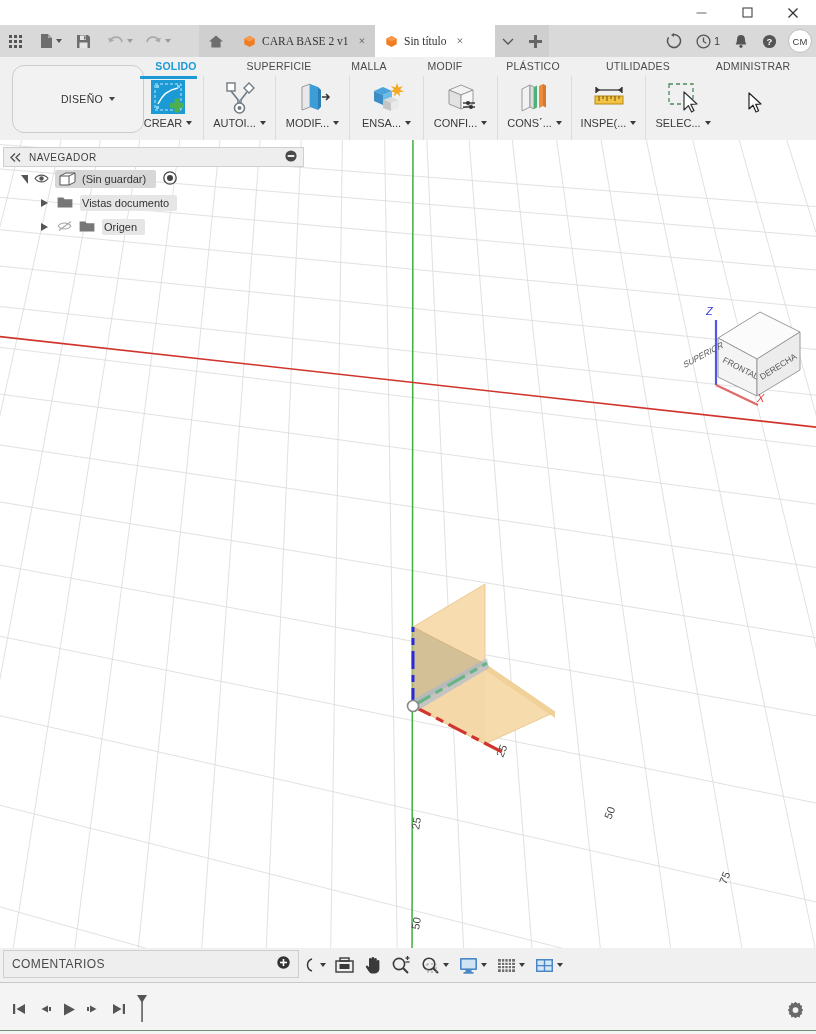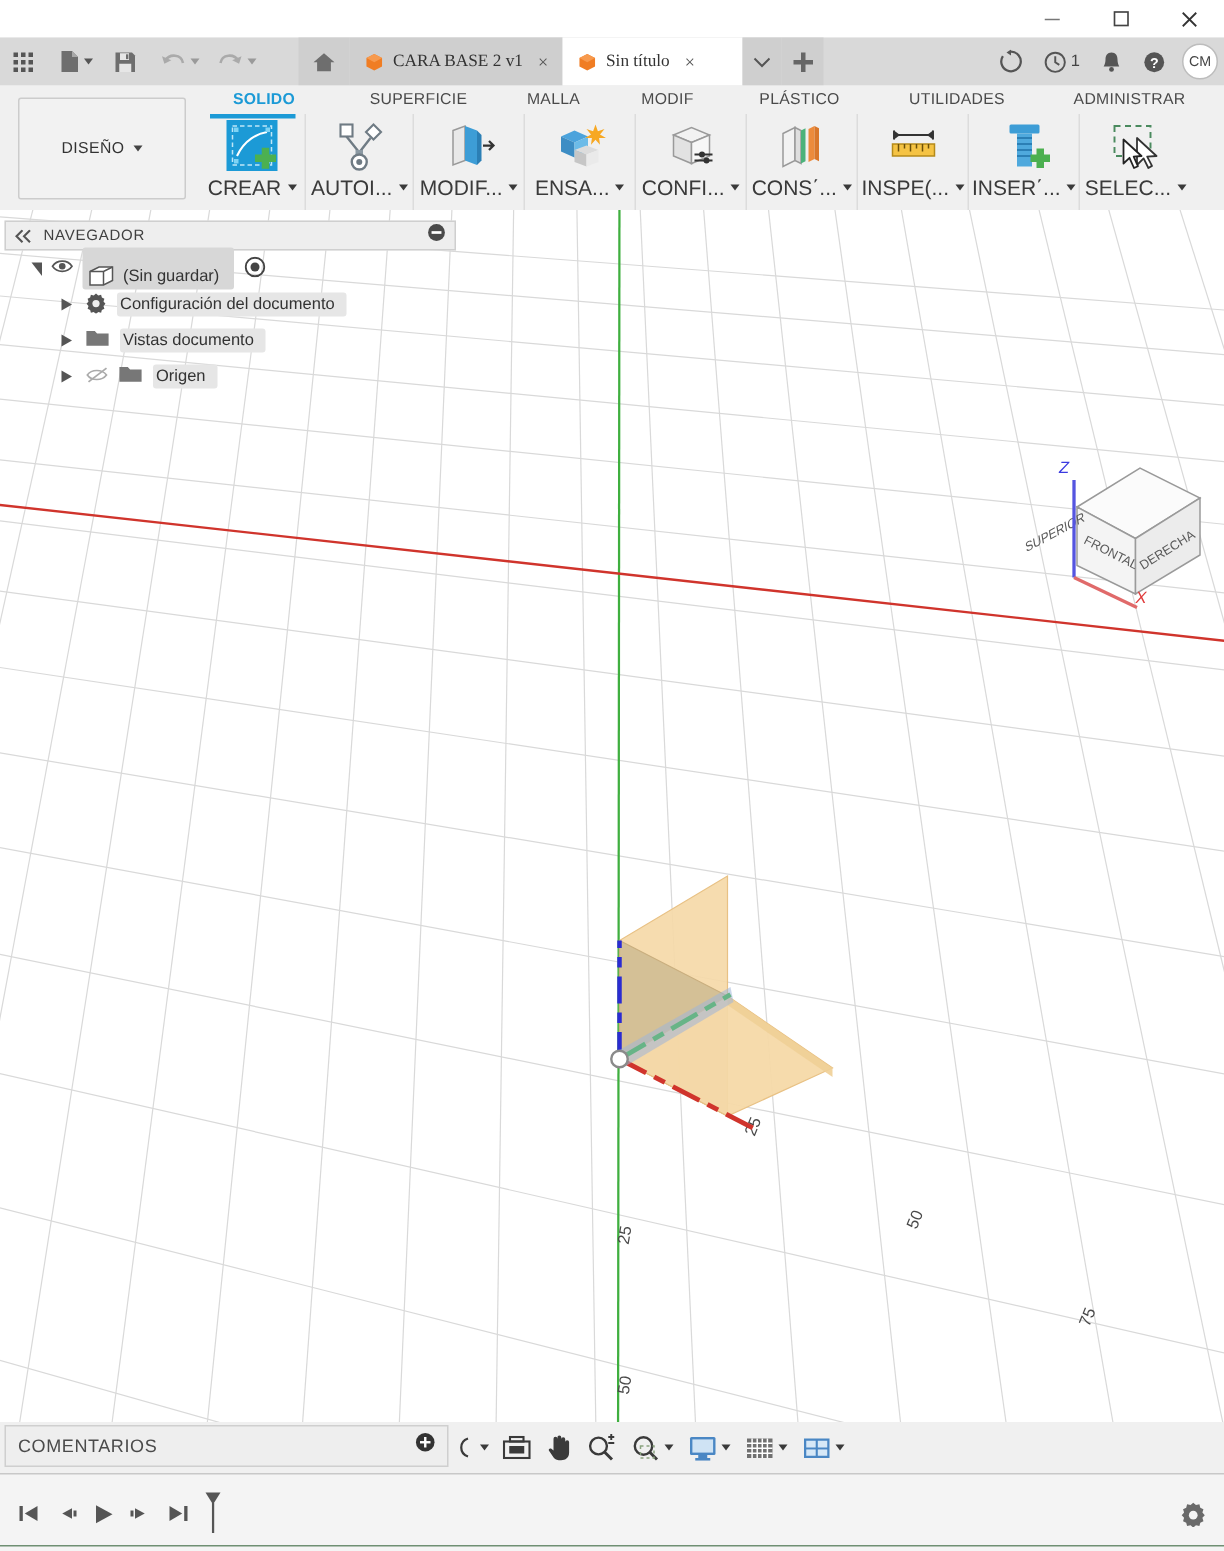--- a/index.html
+++ b/index.html
@@ -36,46 +36,46 @@
   .tabclose{margin-left:10px;color:#555;font-size:12px;line-height:1;}
   .tabdrop{width:26px;height:32px;background:#cfcfcf;display:flex;align-items:center;justify-content:center;}
   .tabplus{width:28px;height:32px;background:#cfcfcf;display:flex;align-items:center;justify-content:center;}
 
   .rightbar{position:absolute;right:4px;top:25px;height:32px;display:flex;align-items:center;}
   .rbi{display:flex;align-items:center;justify-content:center;height:32px;padding:0 7px;color:#444;font-size:11px;}
   .avatar{width:22px;height:22px;border-radius:50%;background:#fff;border:1px solid #bdbdbd;display:flex;align-items:center;justify-content:center;font-size:9.5px;color:#444;margin-left:4px;}
 
   
   .ribbon{position:absolute;left:0;top:57px;width:816px;height:83px;background:#f0f0f0;border-bottom:1px solid #d0d0d0;}
-  .designbtn{position:absolute;left:12px;top:8px;width:110px;height:66px;border:1px solid #cccccc;border-radius:2px;background:#f2f2f2;display:flex;align-items:center;justify-content:center;font-size:10.5px;color:#333;letter-spacing:.3px;}
+  .designbtn{position:absolute;left:12px;top:8px;width:110px;height:66px;border:1px solid #cccccc;border-radius:12px;background:#f2f2f2;display:flex;align-items:center;justify-content:center;font-size:10.5px;color:#333;letter-spacing:.3px;padding-left:20px;}
   .designbtn .caret{margin-left:6px;border-top-color:#444;}
 
   .ribtabs{position:absolute;left:133px;top:0;width:683px;height:20px;}
   .ribtab{position:absolute;top:3px;font-size:10.5px;color:#4a4a4a;text-align:center;letter-spacing:.2px;}
   .ribtab.on{color:#1c9ad6;font-weight:bold;}
 
   .panels{position:absolute;left:133px;top:19px;height:64px;display:flex;align-items:flex-start;}
   .panel{position:relative;height:64px;display:flex;flex-direction:column;align-items:center;justify-content:flex-start;padding:0 7px;box-sizing:border-box;border-right:1px solid #dcdcdc;}
   .panel:last-child{border-right:none;}
   .panelicon{height:42px;display:flex;align-items:center;justify-content:center;}
-  .panellbl{font-size:14px;color:#3a3a3a;display:flex;align-items:center;white-space:nowrap;margin-top:-1px;}
+  .panellbl{font-size:11px;color:#3a3a3a;display:flex;align-items:center;white-space:nowrap;margin-top:-1px;}
   .panellbl .caret{border-top-color:#3a3a3a;margin-left:4px;}
   .panel .selbar{position:absolute;left:7px;top:0;height:3px;background:#1c9ad6;}
 
   
   .viewport{position:absolute;left:0;top:140px;width:816px;height:808px;background:#ffffff;overflow:hidden;}
   .viewport svg{display:block;position:absolute;left:0;top:0;}
 
   
   .navpanel{position:absolute;left:3px;top:147px;width:301px;}
   .navhdr{height:20px;background:#eeeeee;border:1px solid #cfcfcf;display:flex;align-items:center;padding:0 6px;box-sizing:border-box;}
   .navhdr .lbl{font-size:10px;color:#404040;letter-spacing:.5px;margin-left:7px;}
   .navhdr .minus{margin-left:auto;}
   .navrow{display:flex;align-items:center;height:24px;font-size:11px;color:#333;}
-  .rowbg{background:#d7d7d7;border-radius:2px;padding:12px 10px 2px 4px;display:flex;align-items:center;}
+  .rowbg{background:#d7d7d7;border-radius:2px;padding:2px 10px 2px 4px;display:flex;align-items:center;}
   .rowbg2{background:#e6e6e6;border-radius:2px;padding:2px 10px 2px 2px;display:flex;align-items:center;}
   .tri{width:0;height:0;border-top:4.5px solid transparent;border-bottom:4.5px solid transparent;border-left:7px solid #555;margin-right:4px;}
 
   
   .commentsbar{position:absolute;left:0;top:948px;width:816px;height:34px;}
   .commentsbox{position:absolute;left:3px;top:2px;width:296px;height:28px;background:#eeeeee;border:1px solid #cfcfcf;display:flex;align-items:center;padding:0 8px;box-sizing:border-box;}
   .commentsbox .lbl{font-size:12px;color:#4a4a4a;letter-spacing:.4px;}
   .commentsbox .plus{margin-left:auto;}
   .navtools{position:absolute;left:300px;top:0;height:34px;display:flex;align-items:center;}
   .nt{display:flex;align-items:center;justify-content:center;height:34px;padding:0 3px;}
@@ -378,42 +378,20 @@
                 <line x1="30" y1="19" x2="30" y2="22"></line>
             </g>
           </svg>
         </div>
         <div class="panellbl">
           <span>INSPE(...</span>
           <div class="caret"></div>
         </div>
       </div>
 
-      <div class="panel" style="width:74px">
-        <div class="panelicon">
-          <svg width="40" height="40" viewBox="0 0 40 40">
-            <rect x="10" y="6" width="20" height="6" rx="1" fill="#3d9dd6"></rect>
-            <rect x="15" y="12" width="10" height="22" fill="#4fa9dd"></rect>
-            <g stroke="#2b7fb5" stroke-width="1.4">
-              <line x1="15" y1="15" x2="25" y2="15"></line>
-                <line x1="15" y1="19" x2="25" y2="19"></line>
-              <line x1="15" y1="23" x2="25" y2="23"></line>
-                <line x1="15" y1="27" x2="25" y2="27"></line>
-            </g>
-            <g fill="#4cb050">
-                <rect x="24" y="26" width="13" height="5"></rect>
-                <rect x="28" y="22" width="5" height="13"></rect>
-              </g>
-          </svg>
-        </div>
-        <div class="panellbl">
-          <span>INSER΄...</span>
-          <div class="caret"></div>
-        </div>
-      </div>
 
       <div class="panel" style="width:74px">
         <div class="panelicon">
           <svg width="44" height="40" viewBox="0 0 44 40">
             <rect x="8" y="7" width="24" height="20" fill="none" stroke="#4a8a5e" stroke-width="1.3" stroke-dasharray="4 3"></rect>
             <path d="M23 15 L23 33 L27.4 28.6 L30.6 35 L33 33.6 L29.8 27.4 L36 27 Z" fill="#ffffff" stroke="#333" stroke-width="1.2" stroke-linejoin="round"></path>
           </svg>
         </div>
         <div class="panellbl">
           <span>SELEC...</span>
@@ -568,32 +546,20 @@
           <span>(Sin guardar)</span>
         </span>
         <span style="margin-left:7px">
           <svg width="14" height="14" viewBox="0 0 14 14">
               <circle cx="7" cy="7" r="6.2" fill="none" stroke="#444" stroke-width="1.3"></circle>
               <circle cx="7" cy="7" r="3" fill="#444"></circle>
             </svg>
         </span>
       </div>
 
-      <div class="navrow" style="padding-left:20px">
-        <div class="tri"></div>
-        <span style="margin:0 7px 0 5px">
-          <svg width="14" height="14" viewBox="0 0 14 14">
-              <path d="M7 0.7 L8.5 2 L10.4 1.5 L10.9 3.4 L12.6 4.2 L12 6 L13.3 7.5 L12 9 L12.6 10.8 L10.9 11.6 L10.4 13.5 L8.5 13 L7 14.3 L5.5 13 L3.6 13.5 L3.1 11.6 L1.4 10.8 L2 9 L0.7 7.5 L2 6 L1.4 4.2 L3.1 3.4 L3.6 1.5 L5.5 2 Z" fill="#555"></path>
-              <circle cx="7" cy="7.4" r="2.4" fill="#eee"></circle>
-            </svg>
-        </span>
-        <span class="rowbg2" style="padding-left:2px;padding-right:8px">
-          <span>Configuración del documento</span>
-        </span>
-      </div>
 
       <div class="navrow" style="padding-left:20px">
         <div class="tri"></div>
         <span style="margin:0 7px 0 5px">
           <svg width="16" height="13" viewBox="0 0 16 13">
               <path d="M0.6 1.6 h5.6 l1.5 1.7 h7.7 v8.2 H0.6 Z" fill="#777"></path>
             </svg>
         </span>
         <span class="rowbg2" style="padding-left:2px;padding-right:8px">
           <span>Vistas documento</span>

